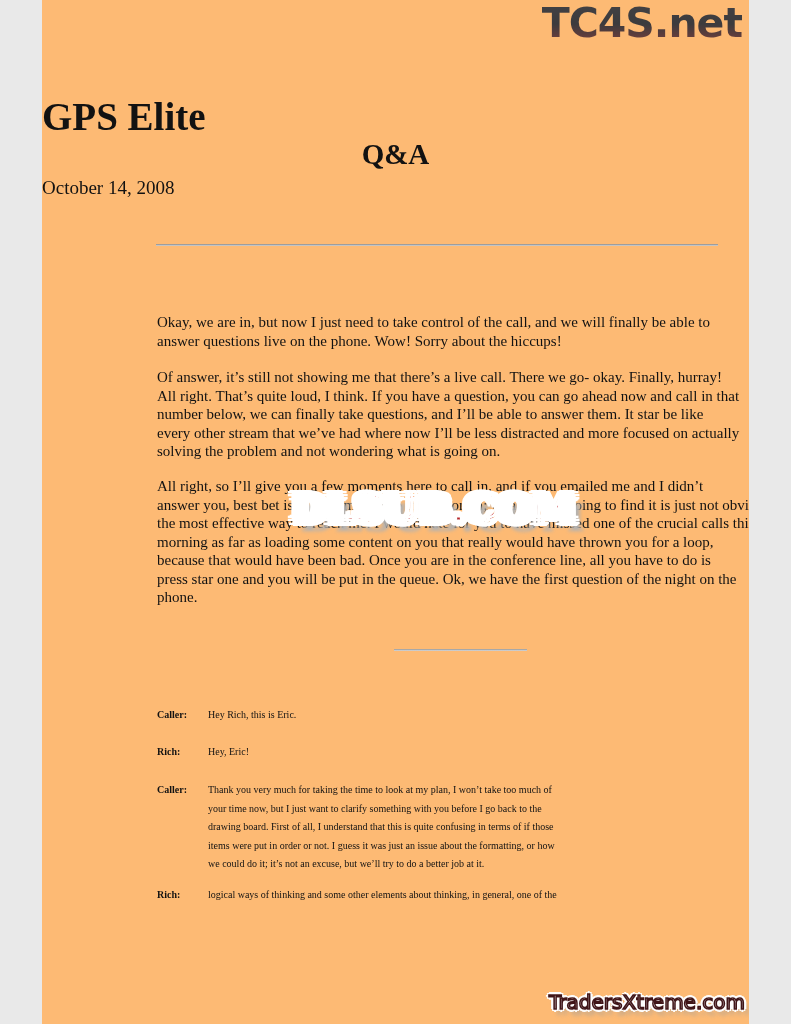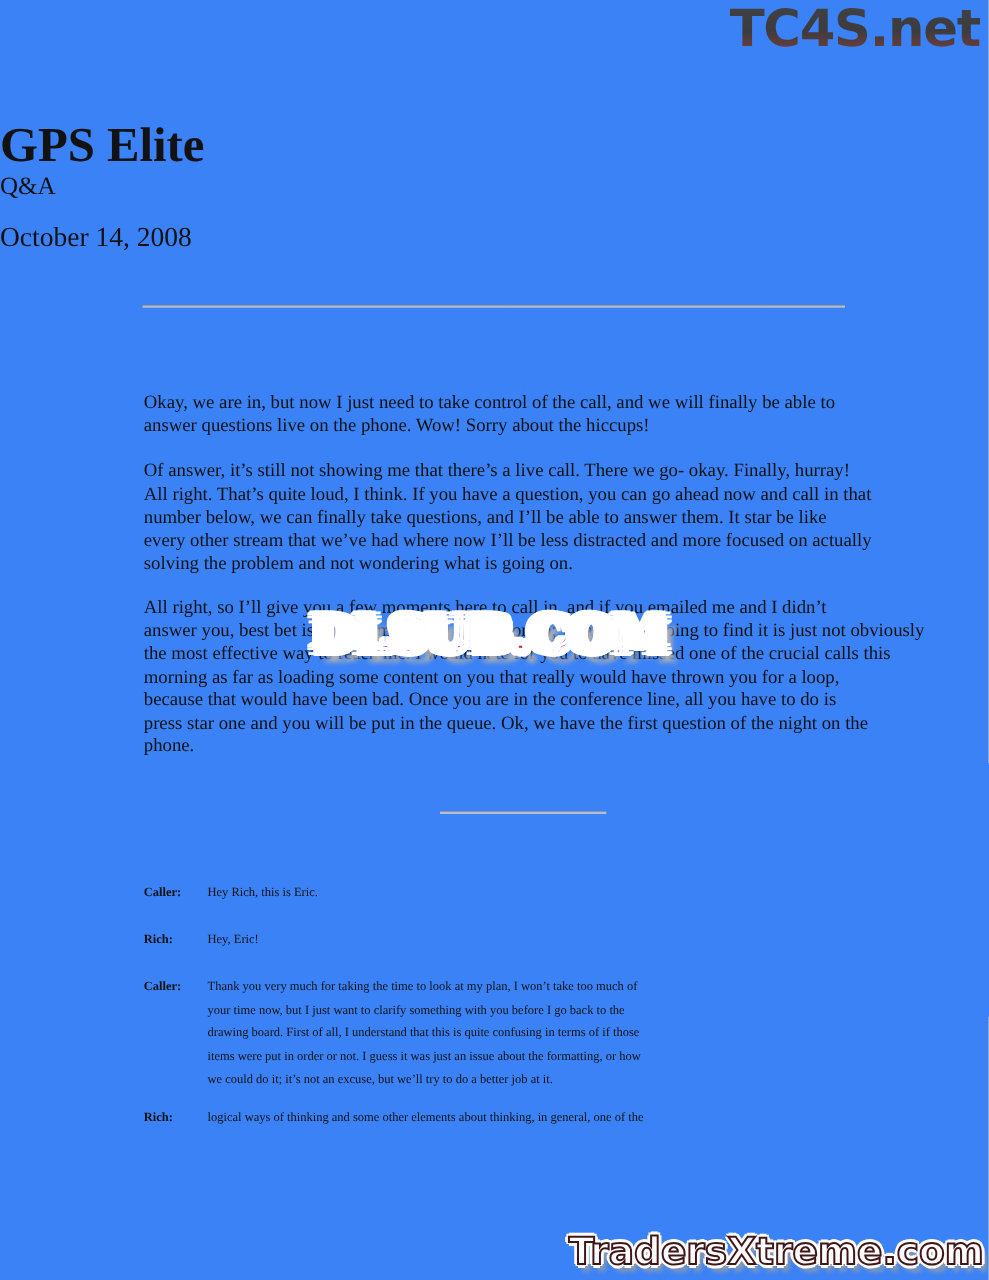--- a/index.html
+++ b/index.html
@@ -1,39 +1,39 @@
 <!DOCTYPE html>
 <html><head>
 <meta charset="utf-8">
 <style>
   html,body{margin:0;padding:0;background:#e9e9e9;}
   .page{
     position:relative;
-    width:791px;height:1024px;
+    width:707px;height:1024px;
     margin:0 auto;
-    background:#3b82f6;
+    background:#fdba74;
     font-family:"Liberation Serif", serif;
     color:#121212;
     overflow:hidden;
   }
 
   
   .site-logo{
     position:absolute;top:1px;right:7px;
     font-family:"DejaVu Sans", sans-serif;
     font-weight:bold;font-size:41px;line-height:44px;
     letter-spacing:-1px;
     background:linear-gradient(180deg,#434245 0%,#3c3b3d 52%,#5e3d3c 78%,#7c4a48 100%);
     -webkit-background-clip:text;background-clip:text;
     -webkit-text-fill-color:transparent;color:transparent;
     text-shadow:0 3px 5px rgba(110,70,70,0.0);
   }
   .title{position:absolute;top:94px;left:0;width:100%;font-size:39px;font-weight:bold;}
-  .subtitle{position:absolute;top:138px;left:0;width:100%;font-size:20px;font-weight:normal;}
-  .doc-date{position:absolute;top:177px;left:0;width:100%;font-size:22px;}
+  .subtitle{position:absolute;top:138px;left:0;width:100%;font-size:29px;font-weight:bold;text-align:center;}
+  .doc-date{position:absolute;top:177px;left:0;width:100%;font-size:19px;}
 
   .rule-top{
     position:absolute;top:244px;left:114px;width:562px;height:2px;
     background:linear-gradient(180deg,#8a8a8a 0%,#d8d8d8 100%);
   }
   .rule-mid{
     position:absolute;top:649px;left:352px;width:133px;height:2px;
     background:linear-gradient(180deg,#979797 0%,#dcdcdc 100%);
   }
 
@@ -67,22 +67,22 @@
     position:absolute;left:115px;width:600px;
     font-size:10px;line-height:18.5px;white-space:nowrap;
   }
   .d1{top:706px;} .d2{top:743px;} .d3{top:781px;} .d4{top:886px;}
   .speaker{position:absolute;left:0;top:0;font-weight:bold;}
   .speech{margin-left:51px;}
 
   
   .footer-logo{
     position:absolute;right:4px;bottom:4px;
-    font-family:"DejaVu Sans", sans-serif;font-weight:bold;
-    font-size:30px;line-height:36px;
+    font-family:"DejaVu Sans", sans-serif;font-weight:normal;
+    font-size:20px;line-height:36px;
     -webkit-text-stroke:1.6px #401518;
     background:linear-gradient(180deg,#d97c80 0%,#c25a5f 45%,#a63e45 100%);
     -webkit-background-clip:text;background-clip:text;
     -webkit-text-fill-color:transparent;color:transparent;
     text-shadow:
       -2px -2px 0 #fdfdfd, 2px -2px 0 #fdfdfd, -2px 2px 0 #fdfdfd, 2px 2px 0 #fdfdfd,
       0 -3px 0 #fdfdfd, 0 3px 0 #fdfdfd, -3px 0 0 #fdfdfd, 3px 0 0 #fdfdfd,
       4px 6px 4px #9e9e9e;
   }
 </style>

